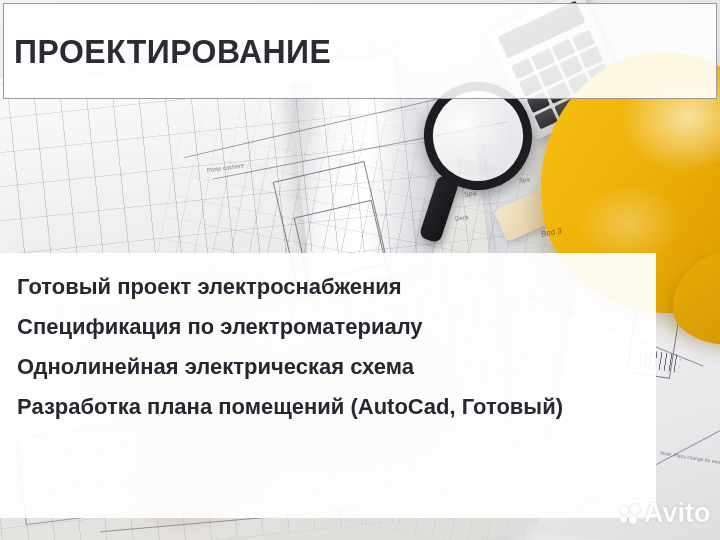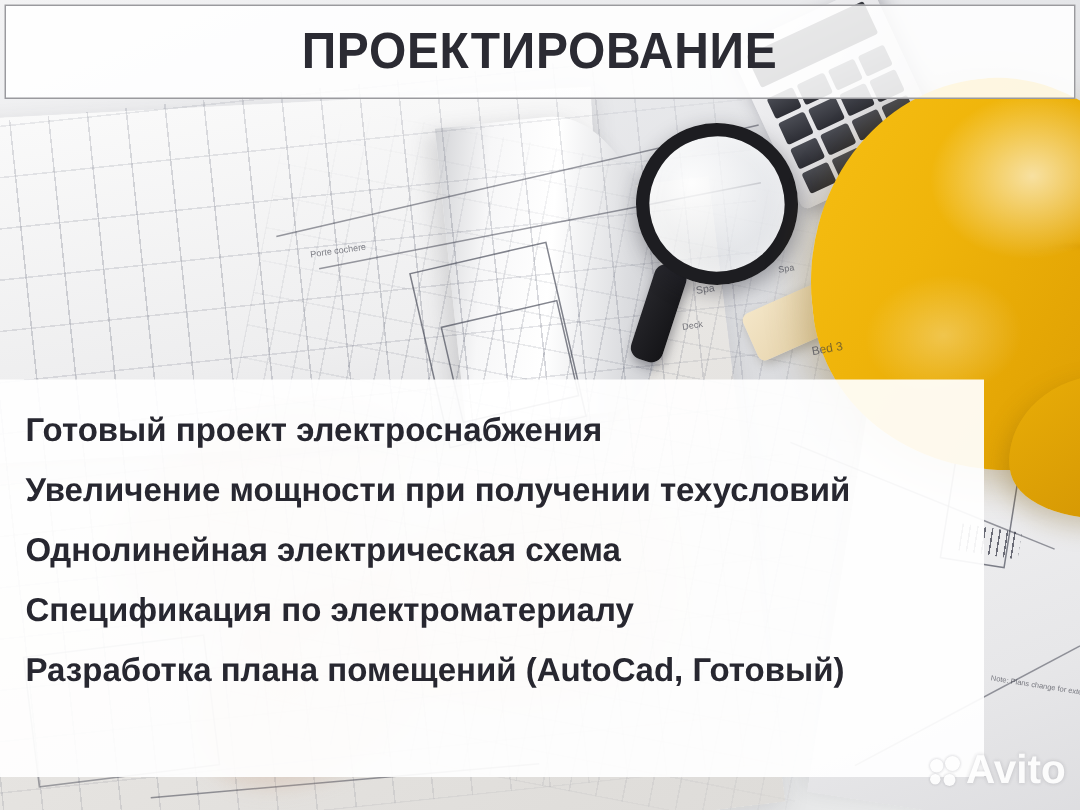--- a/index.html
+++ b/index.html
@@ -254,27 +254,27 @@
   .mt-spa   { left: 464px; top: 190px; font-size: 7px;  transform: rotate(-9deg); }
   .mt-spa2  { left: 519px; top: 177px; font-size: 6px;  transform: rotate(-9deg); }
   .mt-deck  { left: 455px; top: 215px; font-size: 6px;  transform: rotate(-9deg); }
   .mt-bed   { left: 541px; top: 228px; font-size: 8px;  transform: rotate(-10deg); }
   .mt-note  { left: 660px; top: 455px; font-size: 5px;  transform: rotate(9deg); line-height: 1.4; }
 
   
   .title-banner {
     position: absolute;
     left: 3px; top: 3px;
-    width: 714px; height: 63px;
+    width: 714px; height: 96px;
     background: rgba(255,255,255,.88);
     border: 1px solid #9a9a9e;
     box-sizing: border-box;
     display: flex;
     align-items: center;
-    justify-content: center;
+    justify-content: flex-start;
   }
   .title-text {
     font-family: "Liberation Sans Narrow", "Liberation Sans", sans-serif;
     font-weight: bold;
     font-size: 34px;
     letter-spacing: .5px;
     color: #2b2b33;
     transform: scaleX(.94);
     white-space: nowrap;
   }
@@ -406,23 +406,22 @@
     <div class="micro-text mt-note">Note: Plans
 change for external</div>
   </div>
 
   <div class="title-banner">
     <div class="title-text">ПРОЕКТИРОВАНИЕ</div>
   </div>
 
   <div class="list-panel">
     <div class="list-item">Готовый проект электроснабжения</div>
-    <div class="list-item">Увеличение мощности при получении техусловий</div>
+    <div class="list-item">Спецификация по электроматериалу</div>
     <div class="list-item">Однолинейная электрическая схема</div>
-    <div class="list-item">Спецификация по электроматериалу</div>
     <div class="list-item">Разработка плана помещений (AutoCad, Готовый)</div>
   </div>
 
   <div class="avito">
     <div class="avito-dots">
       <span></span>
         <span></span>
         <span></span>
         <span></span>
     </div>

